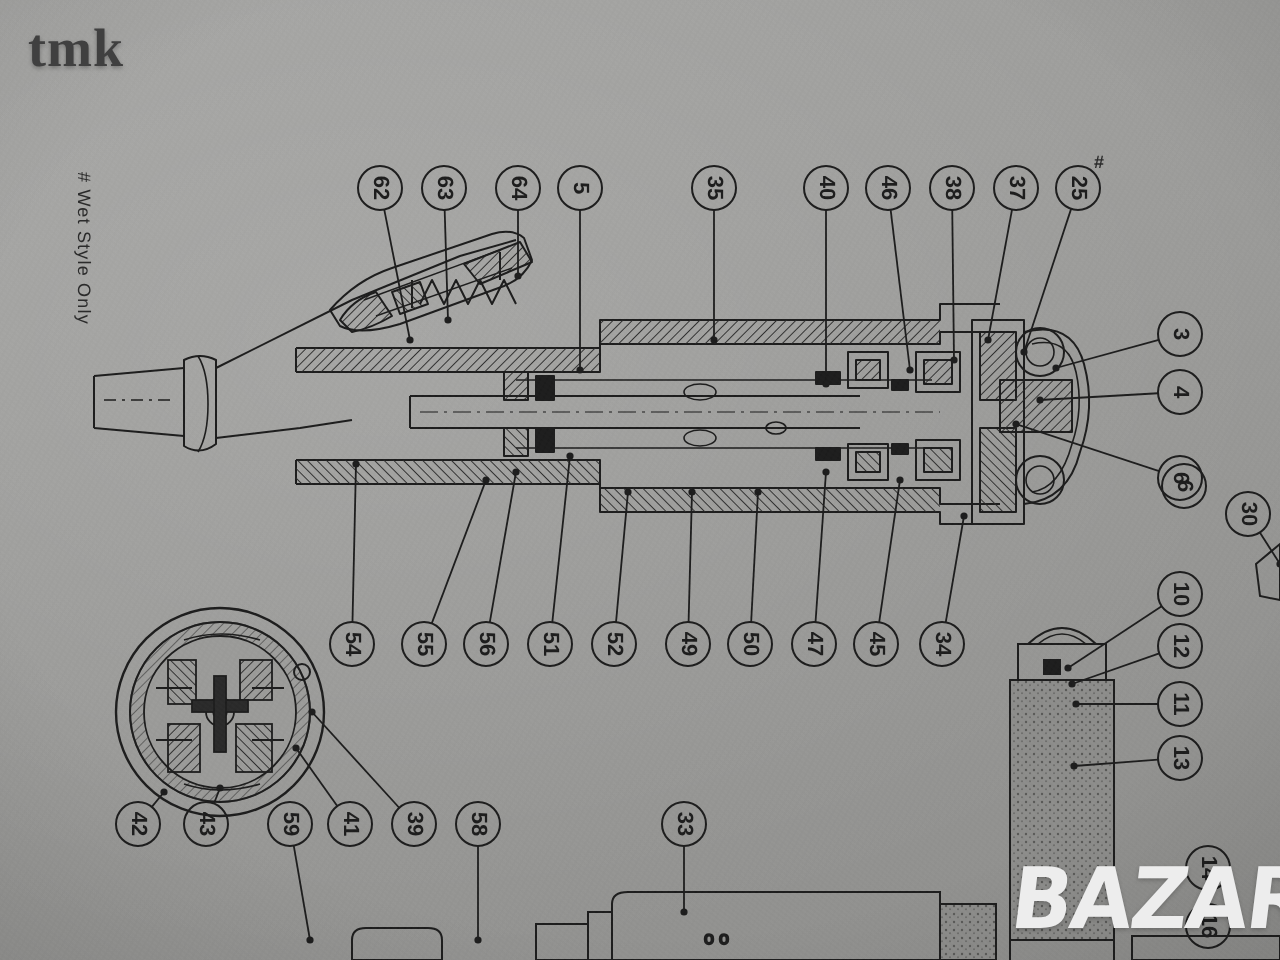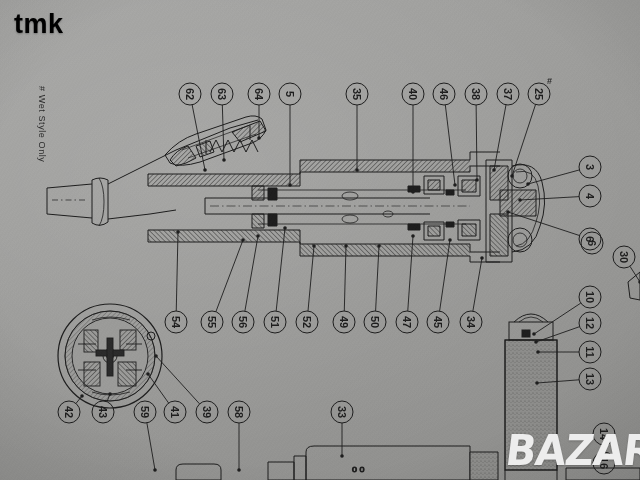--- a/index.html
+++ b/index.html
@@ -23,22 +23,22 @@
       repeating-linear-gradient(118deg, rgba(0,0,0,.04) 0 1px, rgba(255,255,255,.03) 1px 3px);
   }
   #vignette{
     position:absolute;inset:0;pointer-events:none;
     background:radial-gradient(ellipse 95% 95% at 50% 45%, rgba(0,0,0,0) 55%, rgba(0,0,0,.16) 100%);
   }
   svg#art{position:absolute;left:0;top:0;width:640px;height:480px;}
 
   .wm-tmk{
     position:absolute;left:14px;top:11px;
-    color:#000000;font-size:27px;font-weight:700;letter-spacing:.5px;
-    font-family:Liberation Sans, sans-serif;line-height:1;
+    color:#404040;font-size:27px;font-weight:700;letter-spacing:.5px;
+    font-family:Liberation Serif, serif;line-height:1;
     text-shadow:0 1px 2px rgba(0,0,0,.28);
   }
   .wm-bazar{
     position:absolute;left:506px;top:430px;
     color:#ededed;font-size:40px;font-weight:700;line-height:1;
     font-family:"DejaVu Sans",sans-serif;
     transform:skewX(-7deg) scaleY(1.06);
     letter-spacing:-1px;
     text-shadow:0 1px 2px rgba(0,0,0,.22);
     white-space:nowrap;

